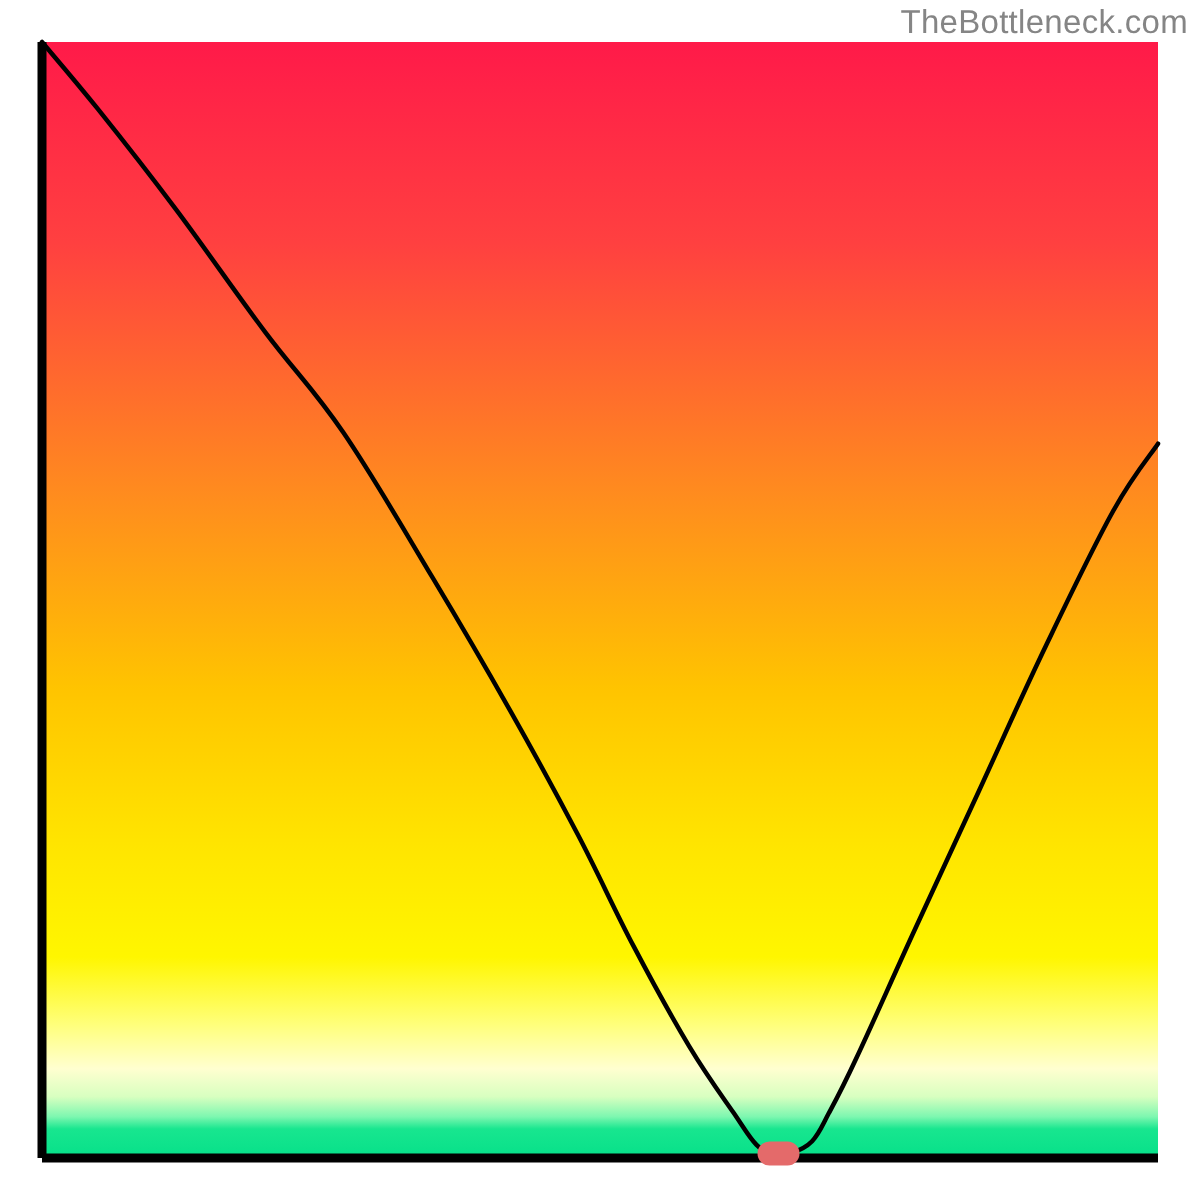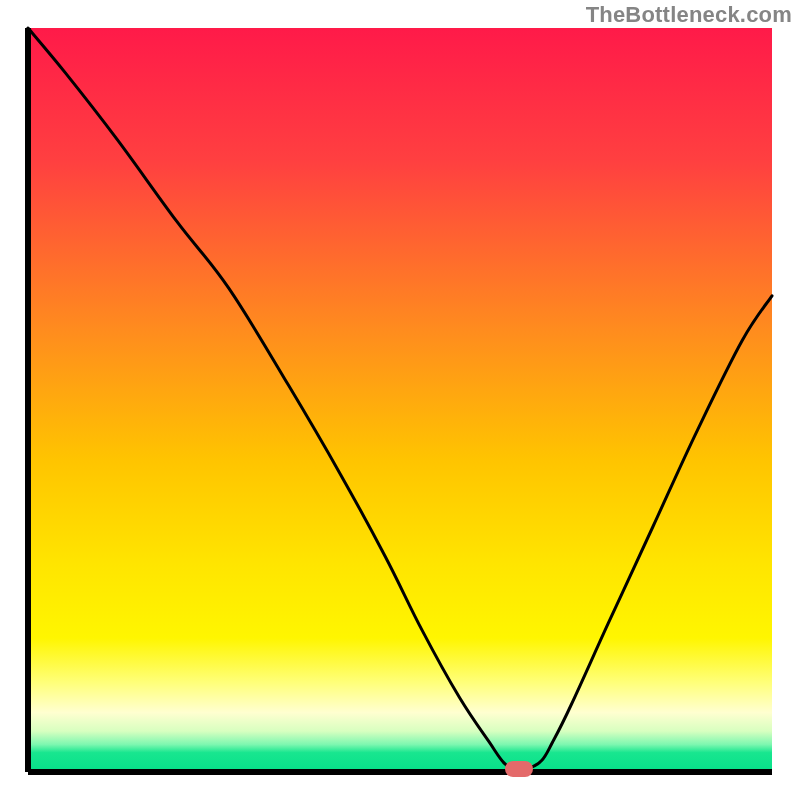--- a/index.html
+++ b/index.html
@@ -14,21 +14,21 @@
     position: relative;
     width: 800px;
     height: 800px;
   }
   .watermark {
     position: absolute;
     top: 2px;
     right: 8px;
     font-family: Arial, Helvetica, sans-serif;
     font-size: 22px;
-    font-weight: 700;
+    font-weight: 400;
     color: #858585;
     letter-spacing: 0.2px;
   }
   .plot {
     position: absolute;
     left: 0;
     top: 0;
   }
 </style>
 </head>

